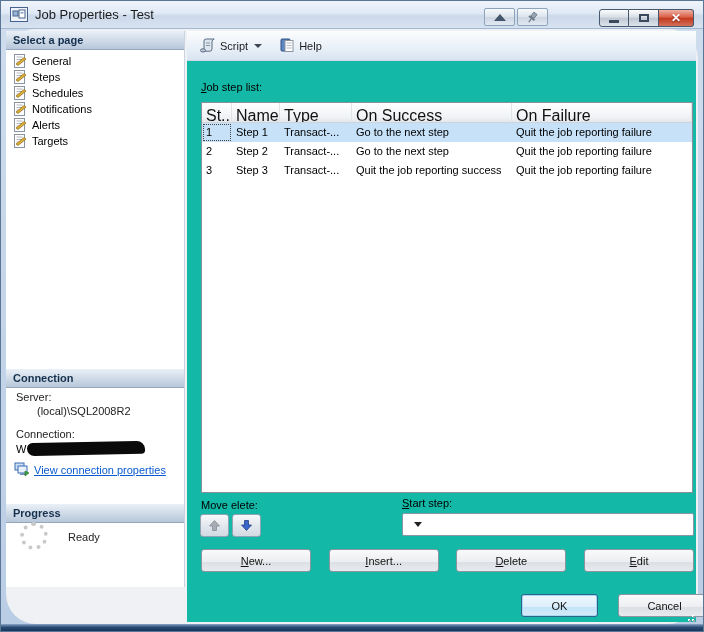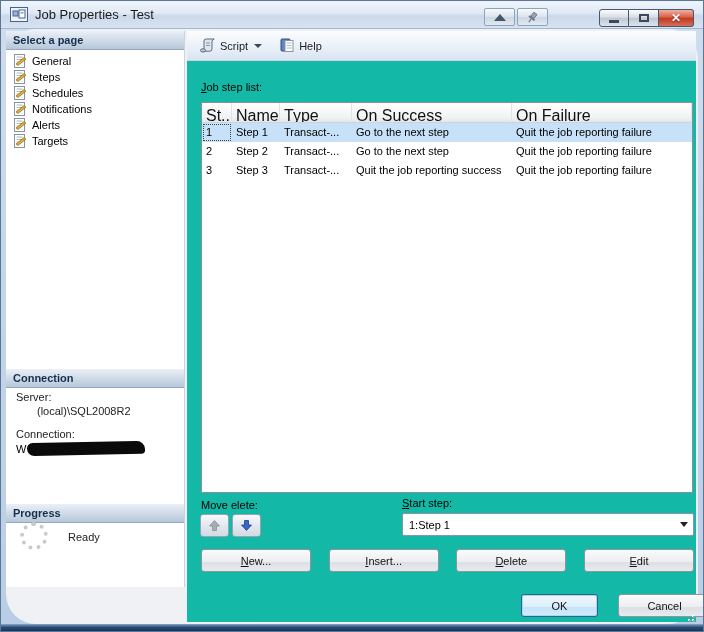--- a/index.html
+++ b/index.html
@@ -201,20 +201,29 @@
       </div>
 
       <div class="section-header" style="top:338px;">Connection</div>
       <div class="side-label" style="top:360px;">Server:</div>
       <div class="side-label" style="top:374px;margin-left:21px;">(local)\SQL2008R2</div>
       <div class="side-label" style="top:397px;">Connection:</div>
       <div class="redact-row">
         <span>W</span>
         <span class="redact-blob"></span>
       </div>
+      <div class="conn-link">
+        <svg width="16" height="15" viewBox="0 0 16 15">
+          <rect x="1" y="1" width="9" height="7" fill="#cfe0f2" stroke="#3b6db5"></rect>
+          <rect x="4" y="4" width="9" height="7" fill="#e8f0fa" stroke="#3b6db5"></rect>
+          <rect x="6" y="11" width="5" height="2" fill="#6f94c4"></rect>
+          <polygon points="11,9 15,11 11,14" fill="#3ea23e" stroke="#1d6f1d" stroke-width="0.6"></polygon>
+        </svg>
+        <span>View connection properties</span>
+      </div>
 
       <div class="section-header" style="top:473px;">Progress</div>
       <div class="spinner"></div>
       <div class="ready-text">Ready</div>
     </div>
 
     <div class="main">
       <div class="toolbar">
         <div class="tool-btn">
           <svg width="16" height="15" viewBox="0 0 16 15">
@@ -282,21 +291,20 @@
       <div class="arrow-btn down">
         <svg width="13" height="13" viewBox="0 0 13 13">
           <path d="M6.5 11.5 L1.5 6 H4.5 V1.5 H8.5 V6 H11.5 Z" fill="#3a66c9" stroke="#23418a" stroke-width="0.8"></path>
         </svg>
       </div>
 
       <div class="start-label">
         <span class="u">S</span><span>tart step:</span>
       </div>
       <div class="dropdown">
-        <span class="val">1:Step 1</span>
         <span class="dd-right">
             <span class="dd-tri"></span>
           </span>
       </div>
 
       <div class="action-row">
         <div class="btn">
           <span><span class="u">N</span><span>ew...</span></span>
         </div>
         <div class="btn">

